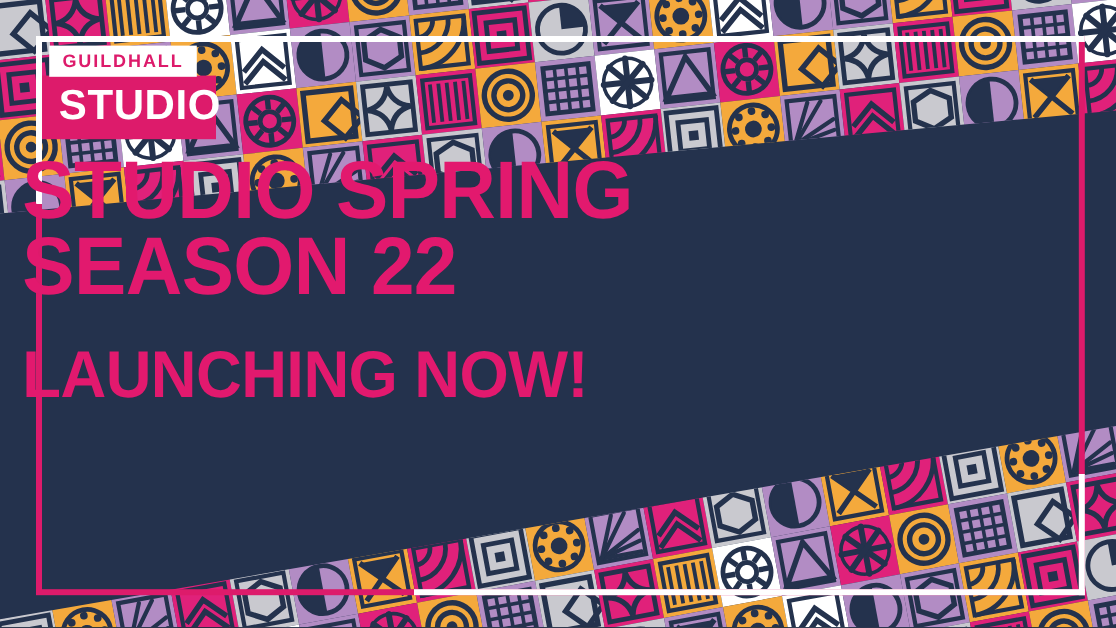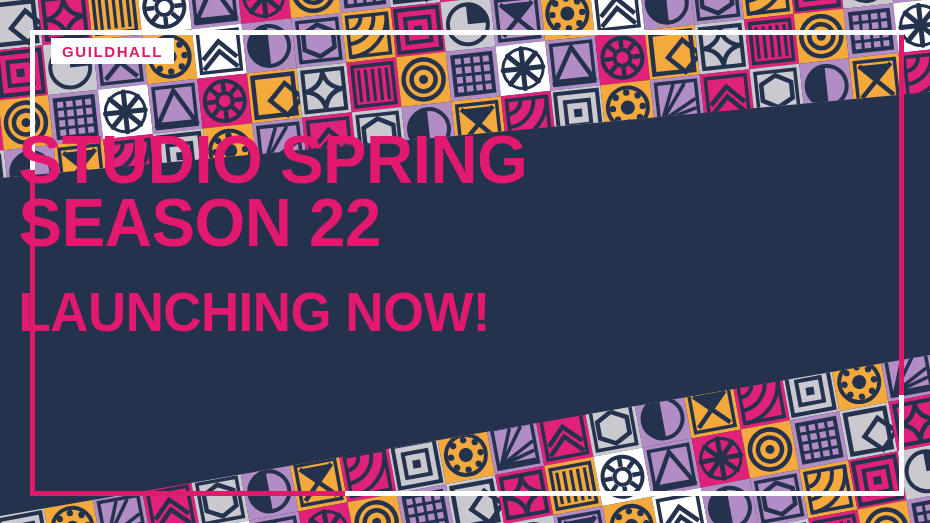--- a/index.html
+++ b/index.html
@@ -55,21 +55,21 @@
   }
   .logo-guildhall {
     display: inline-block;
     background: #ffffff;
     color: #dd1b6b;
     font-weight: bold;
     font-size: 15px;
     letter-spacing: 1.6px;
     padding: 6px 11px 5px 11px;
     line-height: 1;
-    margin-left: 16px;
+    margin-left: 6px;
   }
   .logo-studio-box {
     background: #dd1b6b;
     padding: 7px 14px 11px 14px;
     margin-top: -1px;
     width: 145px;
     box-sizing: border-box;
   }
   .logo-studio {
     color: #ffffff;
@@ -356,20 +356,23 @@
 
     <rect x="30" y="30" width="5" height="140" fill="#ffffff"></rect>
 
     <rect x="345" y="491" width="559" height="5" fill="#ffffff"></rect>
 
     <rect x="899" y="395" width="5" height="101" fill="#ffffff"></rect>
   </svg>
 
   <div class="logo">
     <div class="logo-guildhall">GUILDHALL</div>
+    <div class="logo-studio-box">
+      <span class="logo-studio">STUDIO</span>
+    </div>
   </div>
 
   <div class="headline-wrap">
     <div class="headline">STUDIO SPRING</div>
     <div class="headline">SEASON 22</div>
     <div class="subheadline">LAUNCHING NOW!</div>
   </div>
 
 </div>
 

